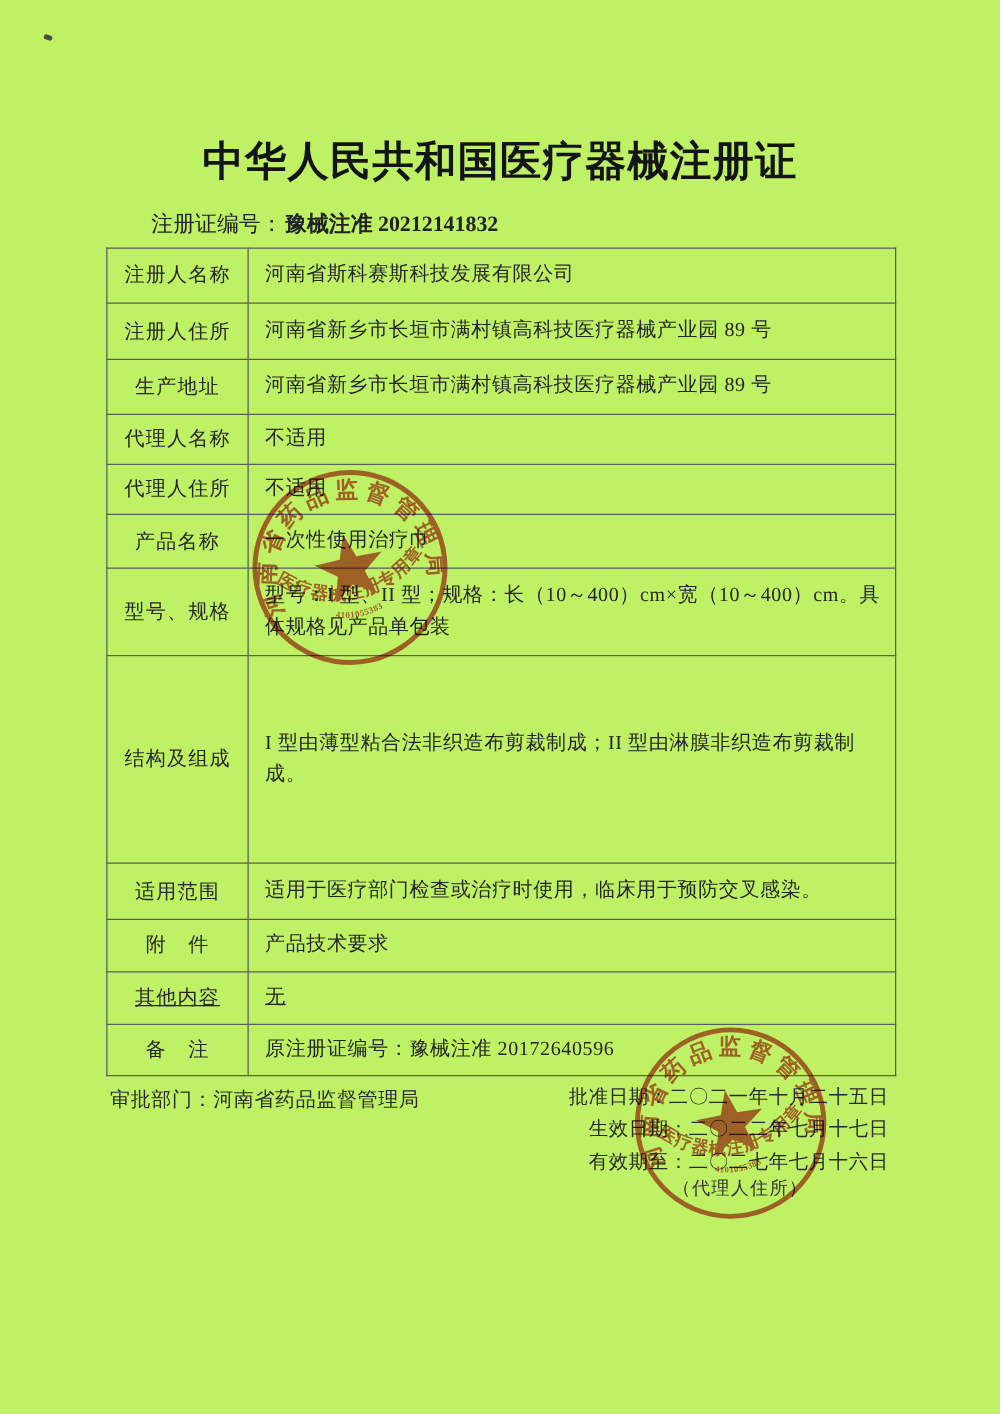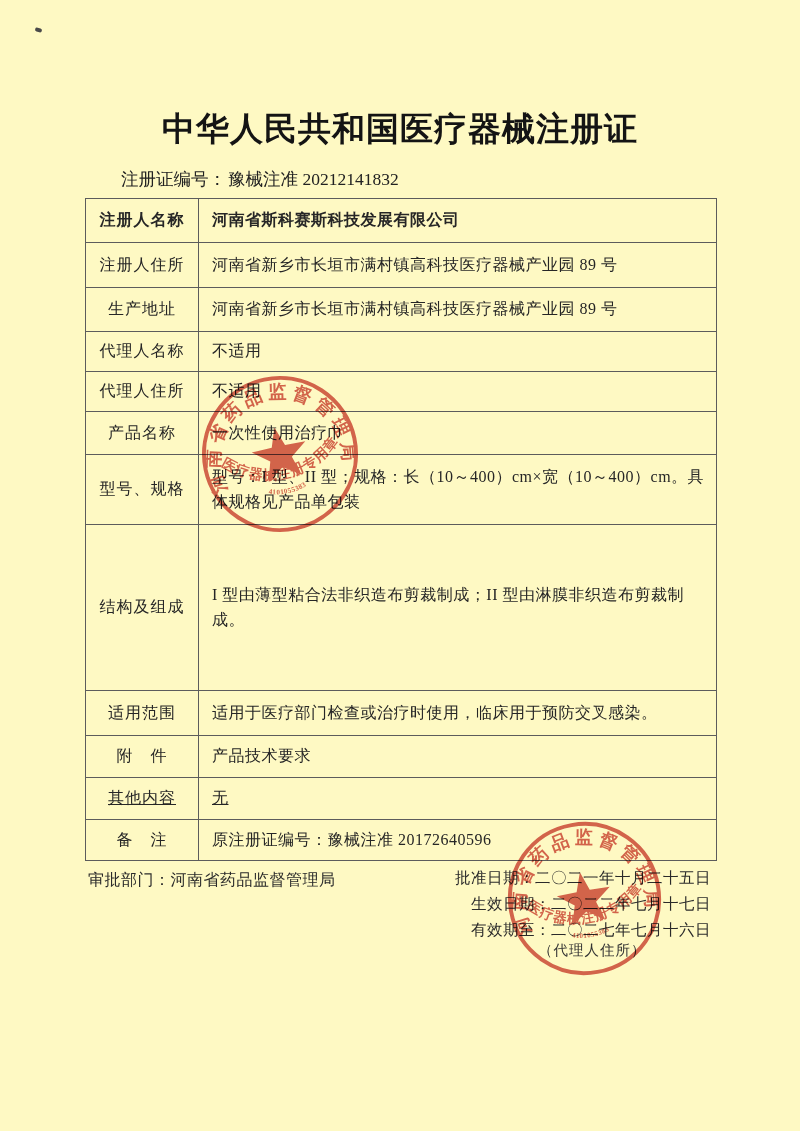--- a/index.html
+++ b/index.html
@@ -1,36 +1,36 @@
 <!DOCTYPE html>
 <html><head>
 <meta charset="utf-8">
 <style>
   html,body{margin:0;padding:0;background:#e8e8e8;}
   .page{
     position:relative;width:800px;height:1131px;margin:0 auto;
-    background:#fef9c3;overflow:hidden;
+    background:#bef264;overflow:hidden;
     font-family:"Liberation Serif","DejaVu Serif",serif;
     color:#2a2a2a;
   }
   .speck{position:absolute;left:35px;top:28px;width:7px;height:4px;background:#4a4a4a;border-radius:2px;transform:rotate(18deg);}
   .title{
     position:absolute;top:107px;left:0;width:100%;text-align:center;
     font-size:33px;font-weight:bold;letter-spacing:1px;color:#141414;
   }
   .regno{position:absolute;top:167px;left:121px;font-size:17.5px;color:#222;}
-  .regno .v{margin-left:2px;}
+  .regno .v{margin-left:2px;font-weight:bold;}
   table.cert{
     position:absolute;left:85px;top:198px;width:632px;
     border-collapse:collapse;table-layout:fixed;font-size:16px;color:#262626;
   }
   table.cert td{border:1px solid #5c5c5c;vertical-align:middle;}
   td.lbl{width:106px;text-align:center;padding:0 3px;letter-spacing:1px;}
   td.val{padding:2px 10px 2px 13px;line-height:1.55;letter-spacing:0.5px;}
-  tr.r1{height:44px;font-weight:bold;} tr.r2{height:45px;} tr.r3{height:44px;}
+  tr.r1{height:44px;} tr.r2{height:45px;} tr.r3{height:44px;}
   tr.r4{height:40px;} tr.r5{height:40px;} tr.r6{height:43px;}
   tr.r7{height:70px;} tr.r8{height:166px;} tr.r9{height:45px;}
   tr.r10{height:42px;} tr.r11{height:42px;text-decoration:underline;} tr.r12{height:41px;}
   .footer-left{position:absolute;left:88px;top:870px;font-size:16px;letter-spacing:0.5px;}
   .dates{position:absolute;left:455px;top:865px;font-size:15.5px;line-height:26px;letter-spacing:0.5px;text-align:right;}
   .seal-note{position:absolute;left:538px;top:941px;font-size:14.5px;letter-spacing:1px;color:#333;}
   .stamp{
     position:absolute;color:#cc4b44;opacity:0.85;mix-blend-mode:multiply;
     pointer-events:none;
   }

